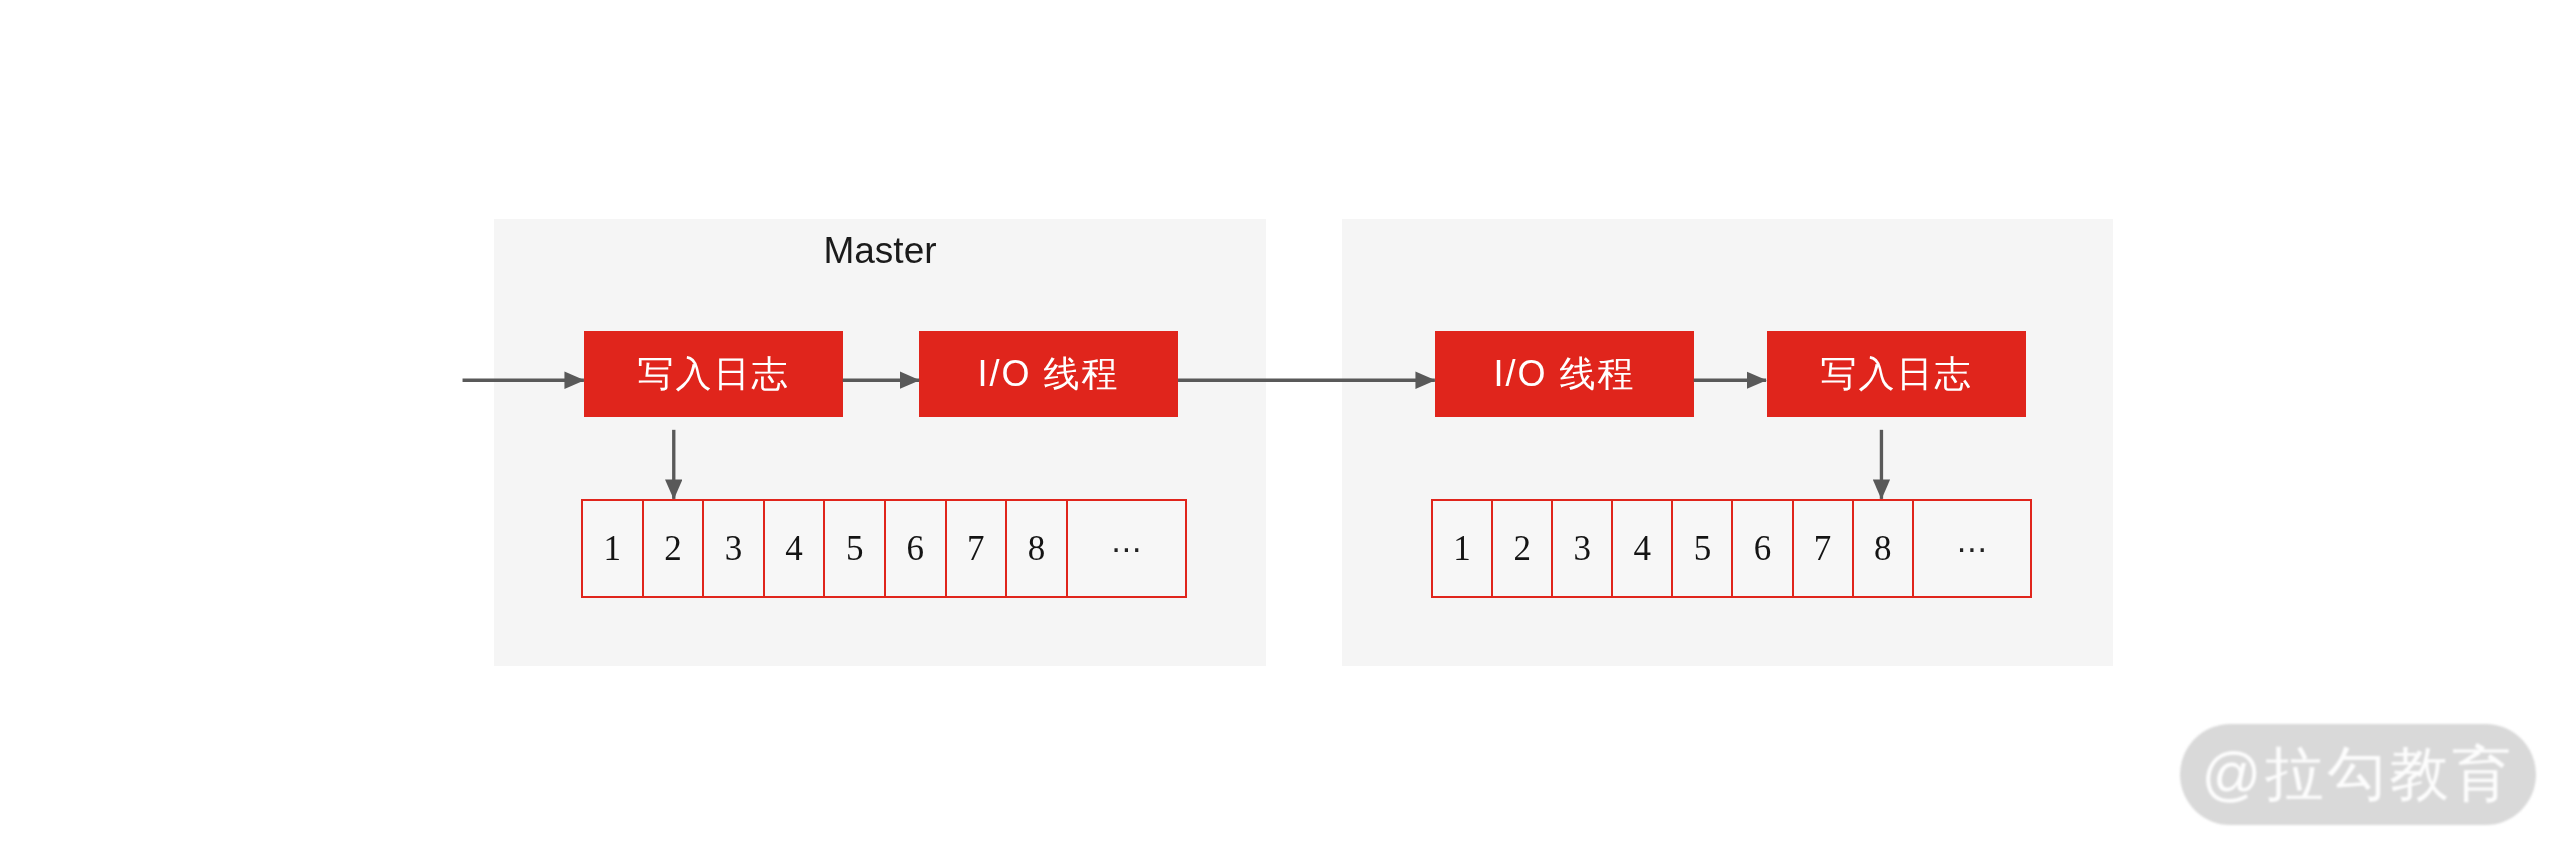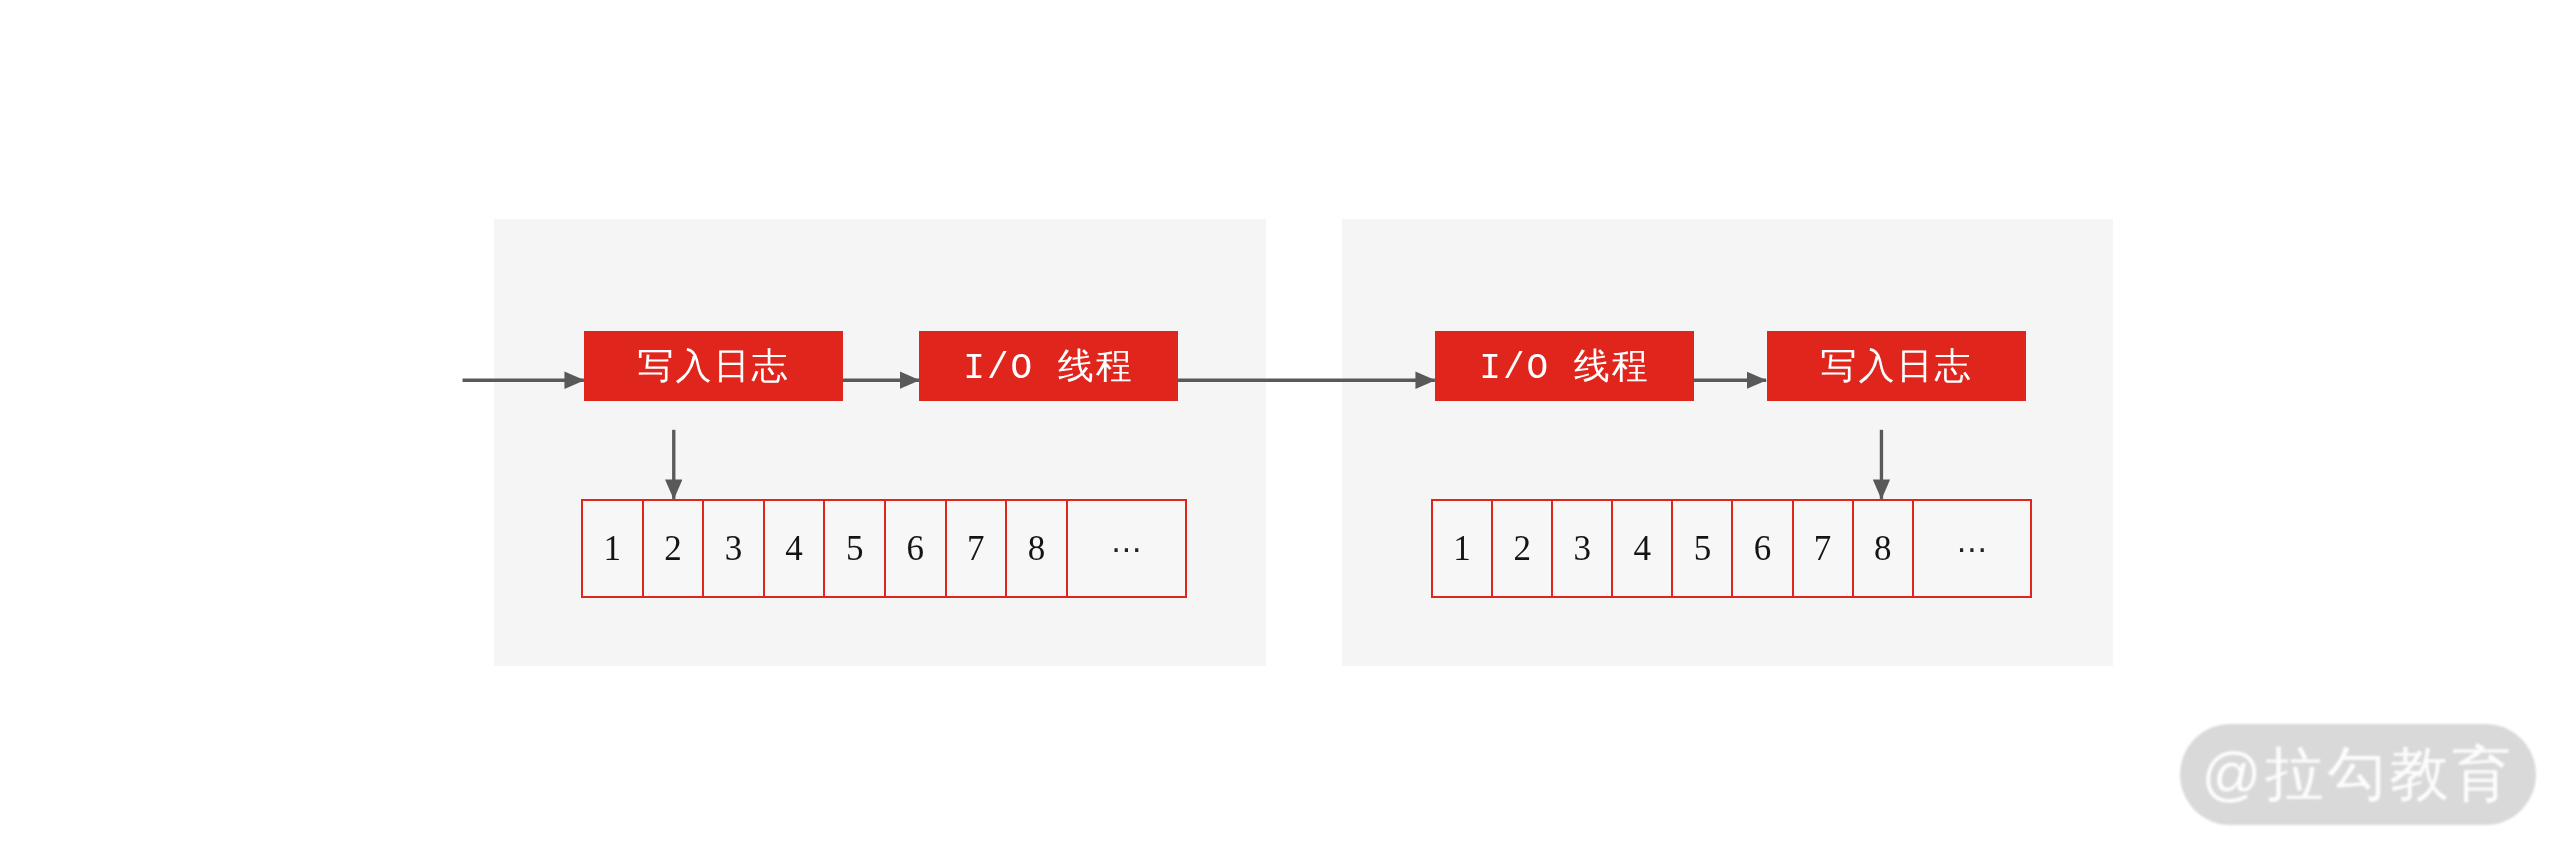--- a/index.html
+++ b/index.html
@@ -26,31 +26,30 @@
     width:100%;
     text-align:center;
     font-size:37px;
     line-height:48px;
     color:#1b1b1b;
   }
 
   .rbox {
     position:absolute;
     top:112px;
-    height:70px;
+    height:86px;
     width:259px;
     background:#e0251c;
     color:#ffffff;
     display:flex;
     align-items:center;
     justify-content:center;
     font-size:36px;
     letter-spacing:2px;
     white-space:nowrap;
-    font-family:Liberation Mono, monospace;
   }
   #master-panel .rbox.b1 { left:90px; }
   #master-panel .rbox.b2 { left:425px; }
   #slave-panel  .rbox.b1 { left:93px; }
   #slave-panel  .rbox.b2 { left:425px; }
 
   .cells {
     position:absolute;
     top:280px;
     height:99px;
@@ -108,20 +107,21 @@
     opacity:0.96;
     white-space:nowrap;
   }
 </style>
 </head>
 <body>
 
 <div id="canvas">
 
   <div class="panel" id="master-panel">
+    <div class="panel-title">Master</div>
     <div class="rbox b1">写入日志</div>
     <div class="rbox b2">I/O 线程</div>
     <div class="cells">
       <div class="cell">1</div>
       <div class="cell">2</div>
       <div class="cell">3</div>
       <div class="cell">4</div>
       <div class="cell">5</div>
       <div class="cell">6</div>
       <div class="cell">7</div>

